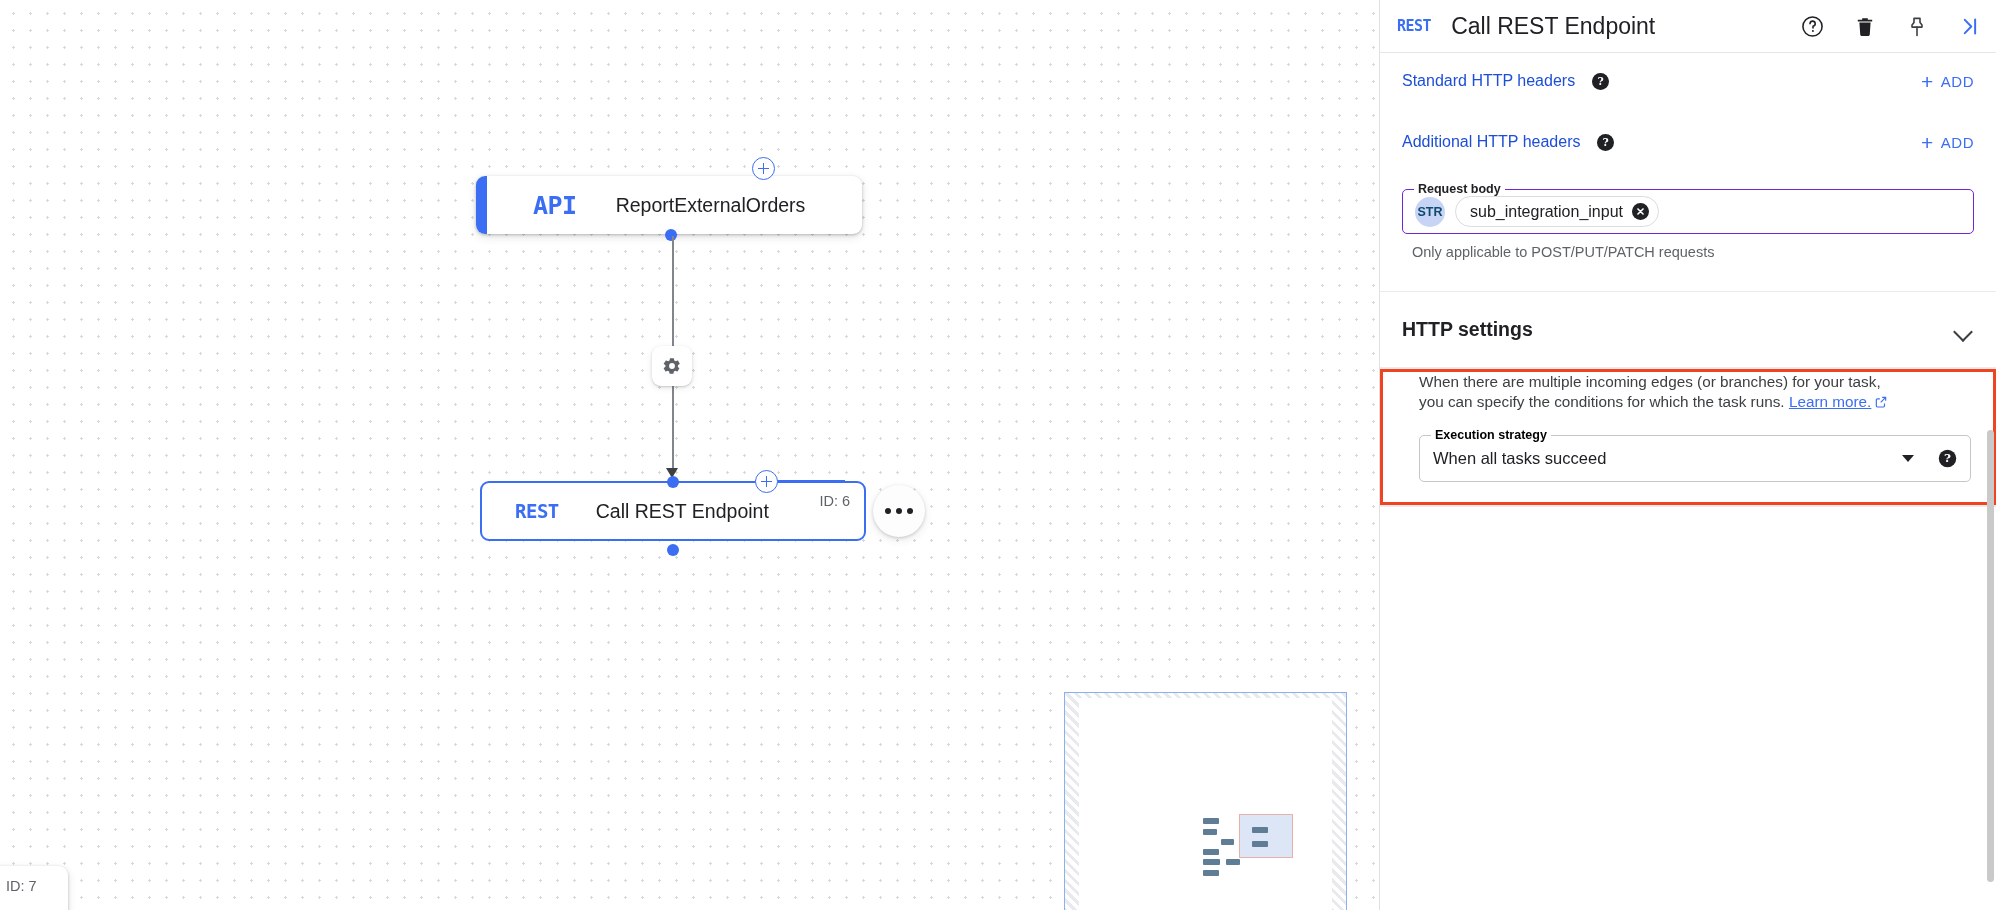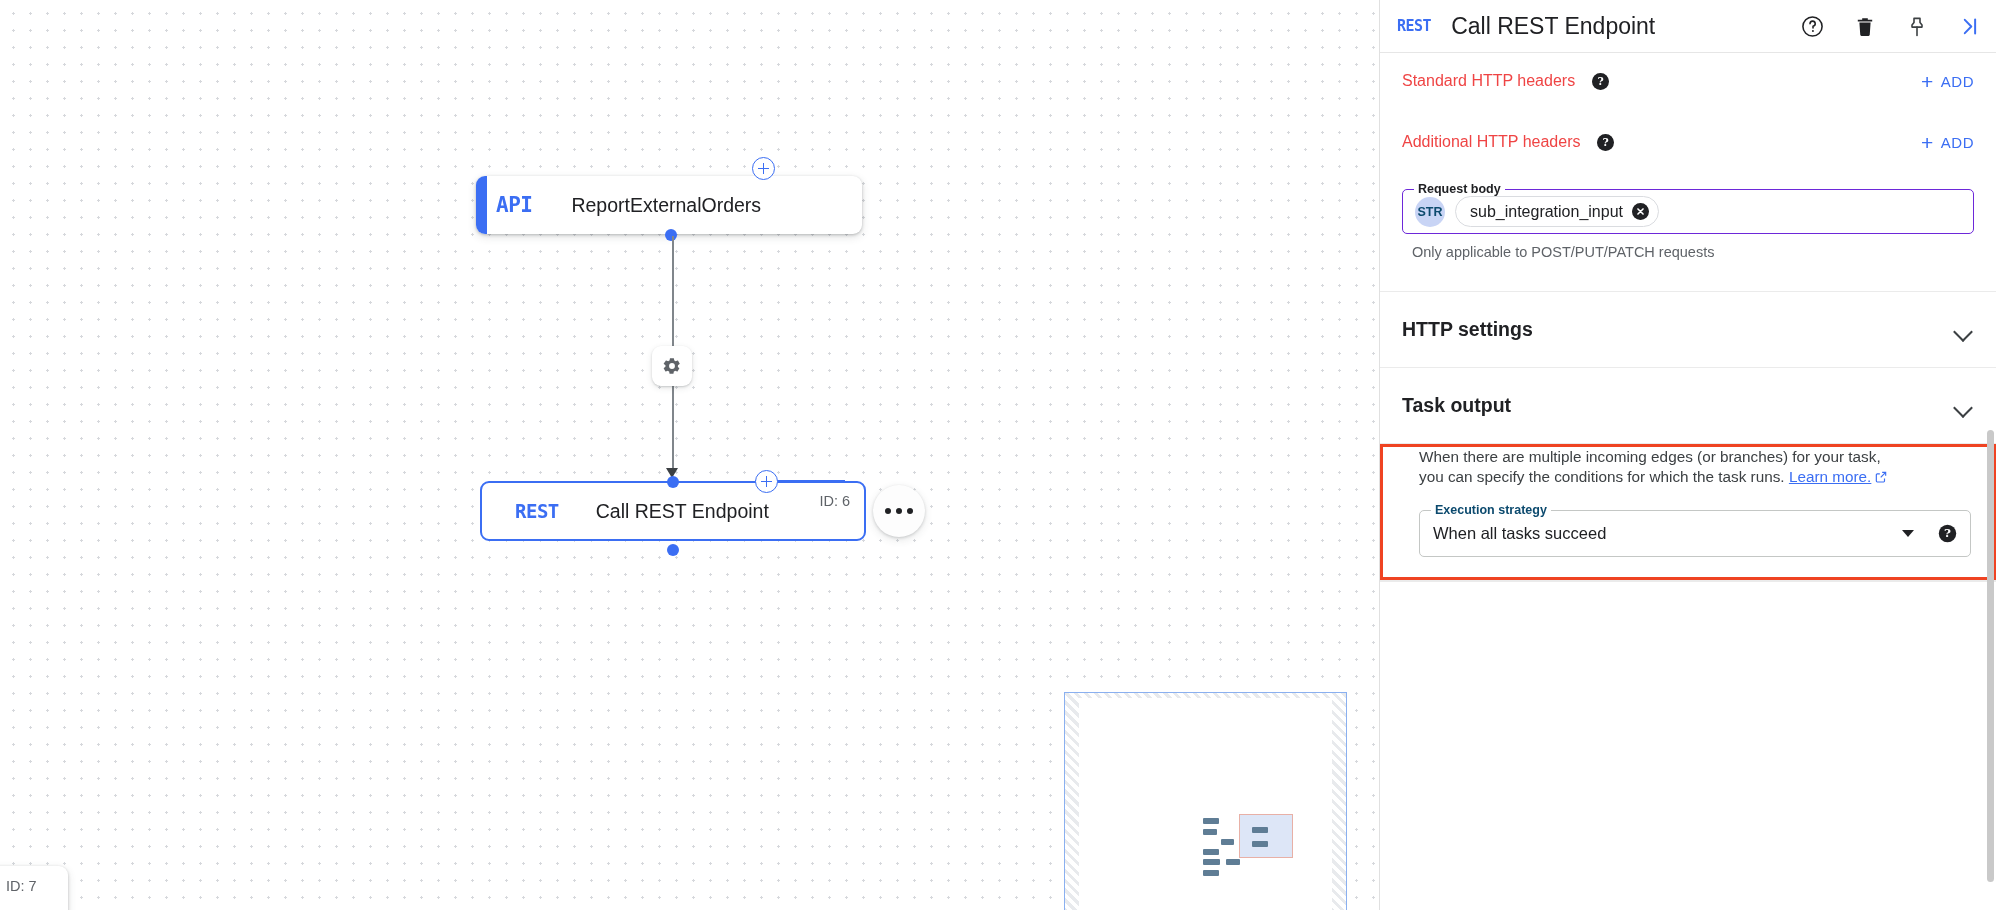--- a/index.html
+++ b/index.html
@@ -29,21 +29,21 @@
     left: 476px; top: 176px; width: 386px; height: 58px;
     box-shadow: 0 1px 3px rgba(60,64,67,.30), 0 3px 8px rgba(60,64,67,.15);
     display: flex; align-items: center;
     border-radius: 9px;
   }
   #node-api .accent {
     position: absolute; left: 0; top: 0; width: 11px; height: 100%;
     background: #3b6ef3; border-radius: 9px 0 0 9px;
   }
   #node-api .badge {
-    margin-left: 20px; color: #3b6ef3; font-weight: 700; font-size: 21px;
+    margin-left: 57px; color: #3b6ef3; font-weight: 700; font-size: 25px;
     font-family: "DejaVu Sans Mono", monospace; letter-spacing: -.5px;
   }
   #node-api .title { margin-left: 39px; font-size: 19.5px; color: #202124; }
 
   
   #node-rest {
     left: 480px; top: 481px; width: 386px; height: 60px;
     border: 2.4px solid #3b6ef3; border-radius: 9px;
     display: flex; align-items: center; background: #fff;
   }
@@ -166,21 +166,21 @@
   }
   .ico { display: flex; align-items: center; justify-content: center; }
 
   
   #panel-body { position: relative; height: 857px; }
 
   .sec-pad { padding: 0 22px; }
   .row-label {
     display: flex; align-items: center; justify-content: space-between;
   }
-  .row-label .lbl { font-size: 16px; color: #ef4444; }
+  .row-label .lbl { font-size: 16px; color: #1d4ed8; }
   .helpdot {
     display: inline-flex; align-items: center; justify-content: center;
     width: 17px; height: 17px; border-radius: 50%; background: #202124;
     color: #fff; font-size: 12px; font-weight: 700;
     font-family: "Liberation Serif", serif; margin-left: 17px;
   }
   .add-btn {
     display: flex; align-items: center; gap: 7px;
     color: #3b6ef3; font-size: 15px; font-weight: 500; letter-spacing: .5px;
   }
@@ -236,21 +236,21 @@
   .para { font-size: 15.3px; color: #3c4043; line-height: 1.28; }
   .link { color: #3b6ef3; text-decoration: underline; }
   .ext-ico { display: inline-block; vertical-align: -2px; margin-left: 3px; }
 
   .select-outlined {
     position: relative; margin-top: 22px; border: 1px solid #c4c7c5; border-radius: 5px;
     height: 47px; display: flex; align-items: center; padding: 0 13px;
   }
   .select-outlined .legend {
     position: absolute; left: 11px; top: -8px; background: #fff; padding: 0 4px;
-    font-size: 12.5px; color: #0c4a6e; font-weight: 700;
+    font-size: 12.5px; color: #000000; font-weight: 700;
   }
   .select-outlined .val { font-size: 16.5px; color: #202124; flex: 1; }
   .caret {
     width: 0; height: 0; border-left: 6px solid transparent; border-right: 6px solid transparent;
     border-top: 7px solid #202124; margin-right: 6px;
   }
   .select-outlined .helpdot { margin-left: 18px; width: 19px; height: 19px; font-size: 13px; }
 
   
   #panel-scrollbar {
@@ -408,25 +408,20 @@
 
       <div class="divider" style="margin-top:31px;"></div>
 
       <div class="acc-head">
         <span class="t">HTTP settings</span>
         <span class="chev"></span>
       </div>
 
       <div class="divider"></div>
 
-      <div class="acc-head">
-
-        <span class="t">Task output</span>
-        <span class="chev"></span>
-      </div>
 
       <div class="divider"></div>
 
       <div id="exec-strategy">
         <div class="body">
           <div class="para">When there are multiple incoming edges (or branches) for your task,</div>
           <div class="para">
             <span>you can specify the conditions for which the task runs.</span>
             <a class="link" href="#">Learn more.</a><span class="ext-ico"><svg width="14" height="14" viewBox="0 0 24 24" fill="none" stroke="#3b6ef3" stroke-width="2">
                   <path d="M14 4h6v6"></path>

